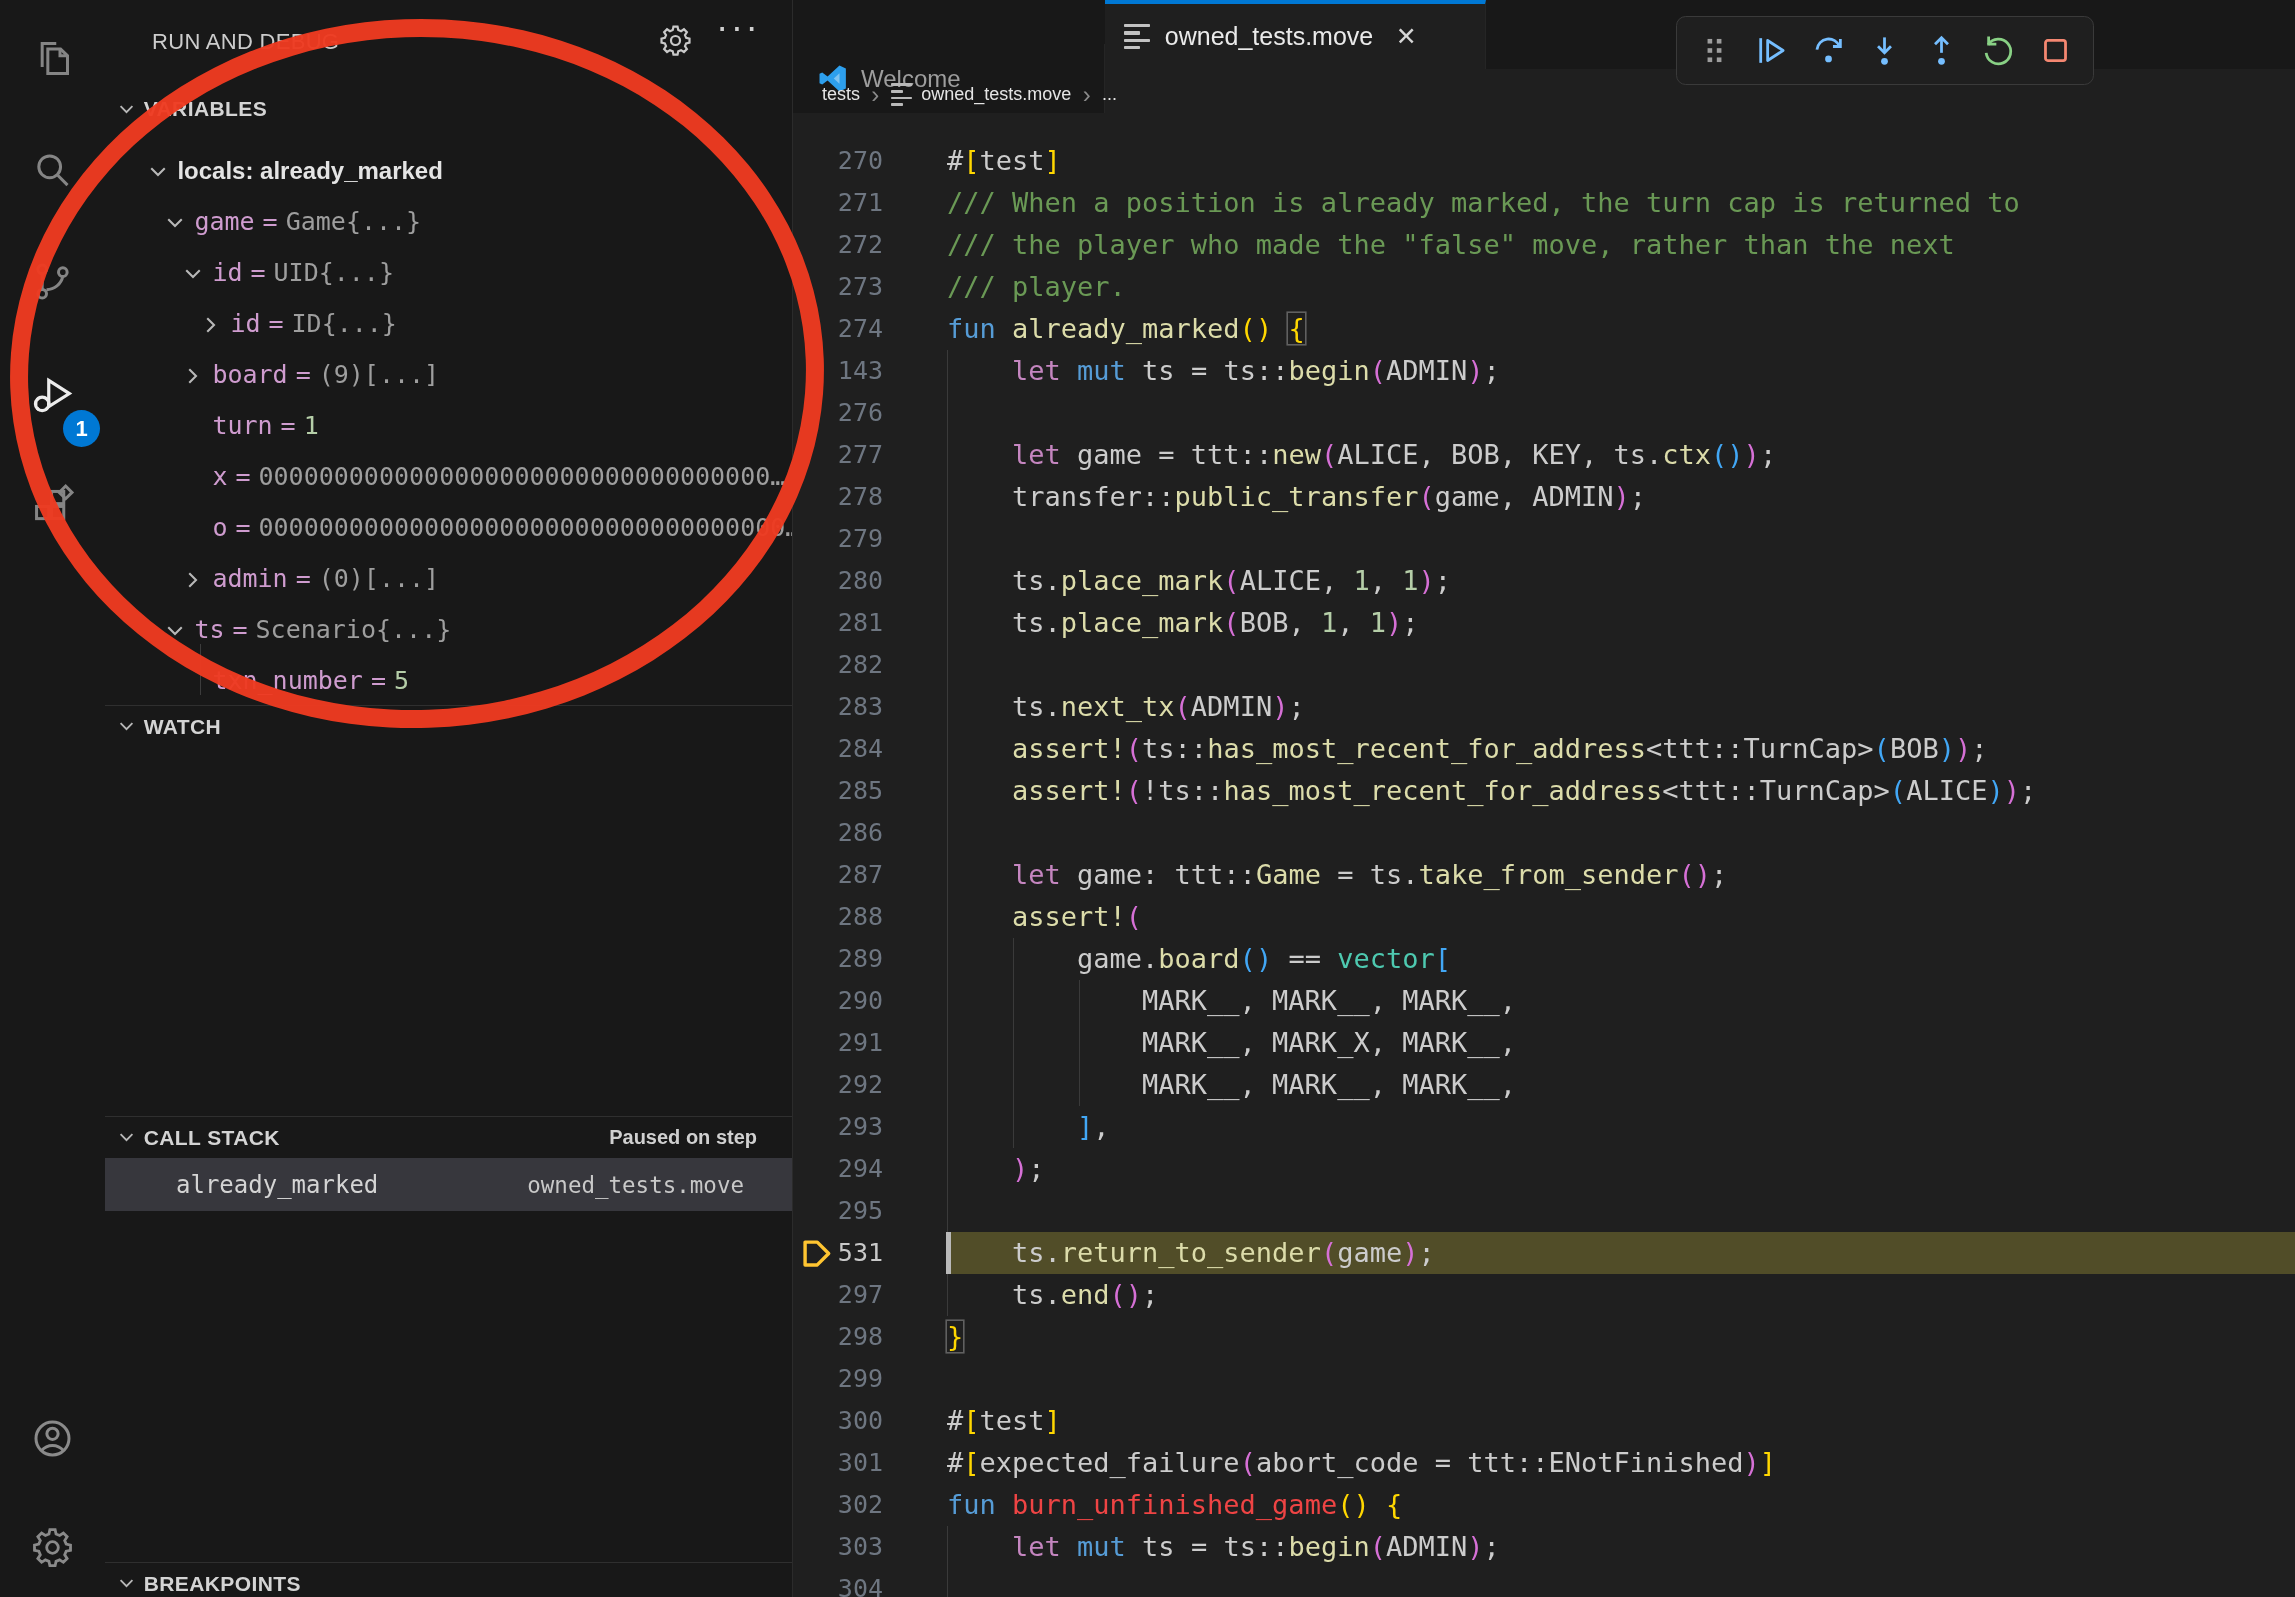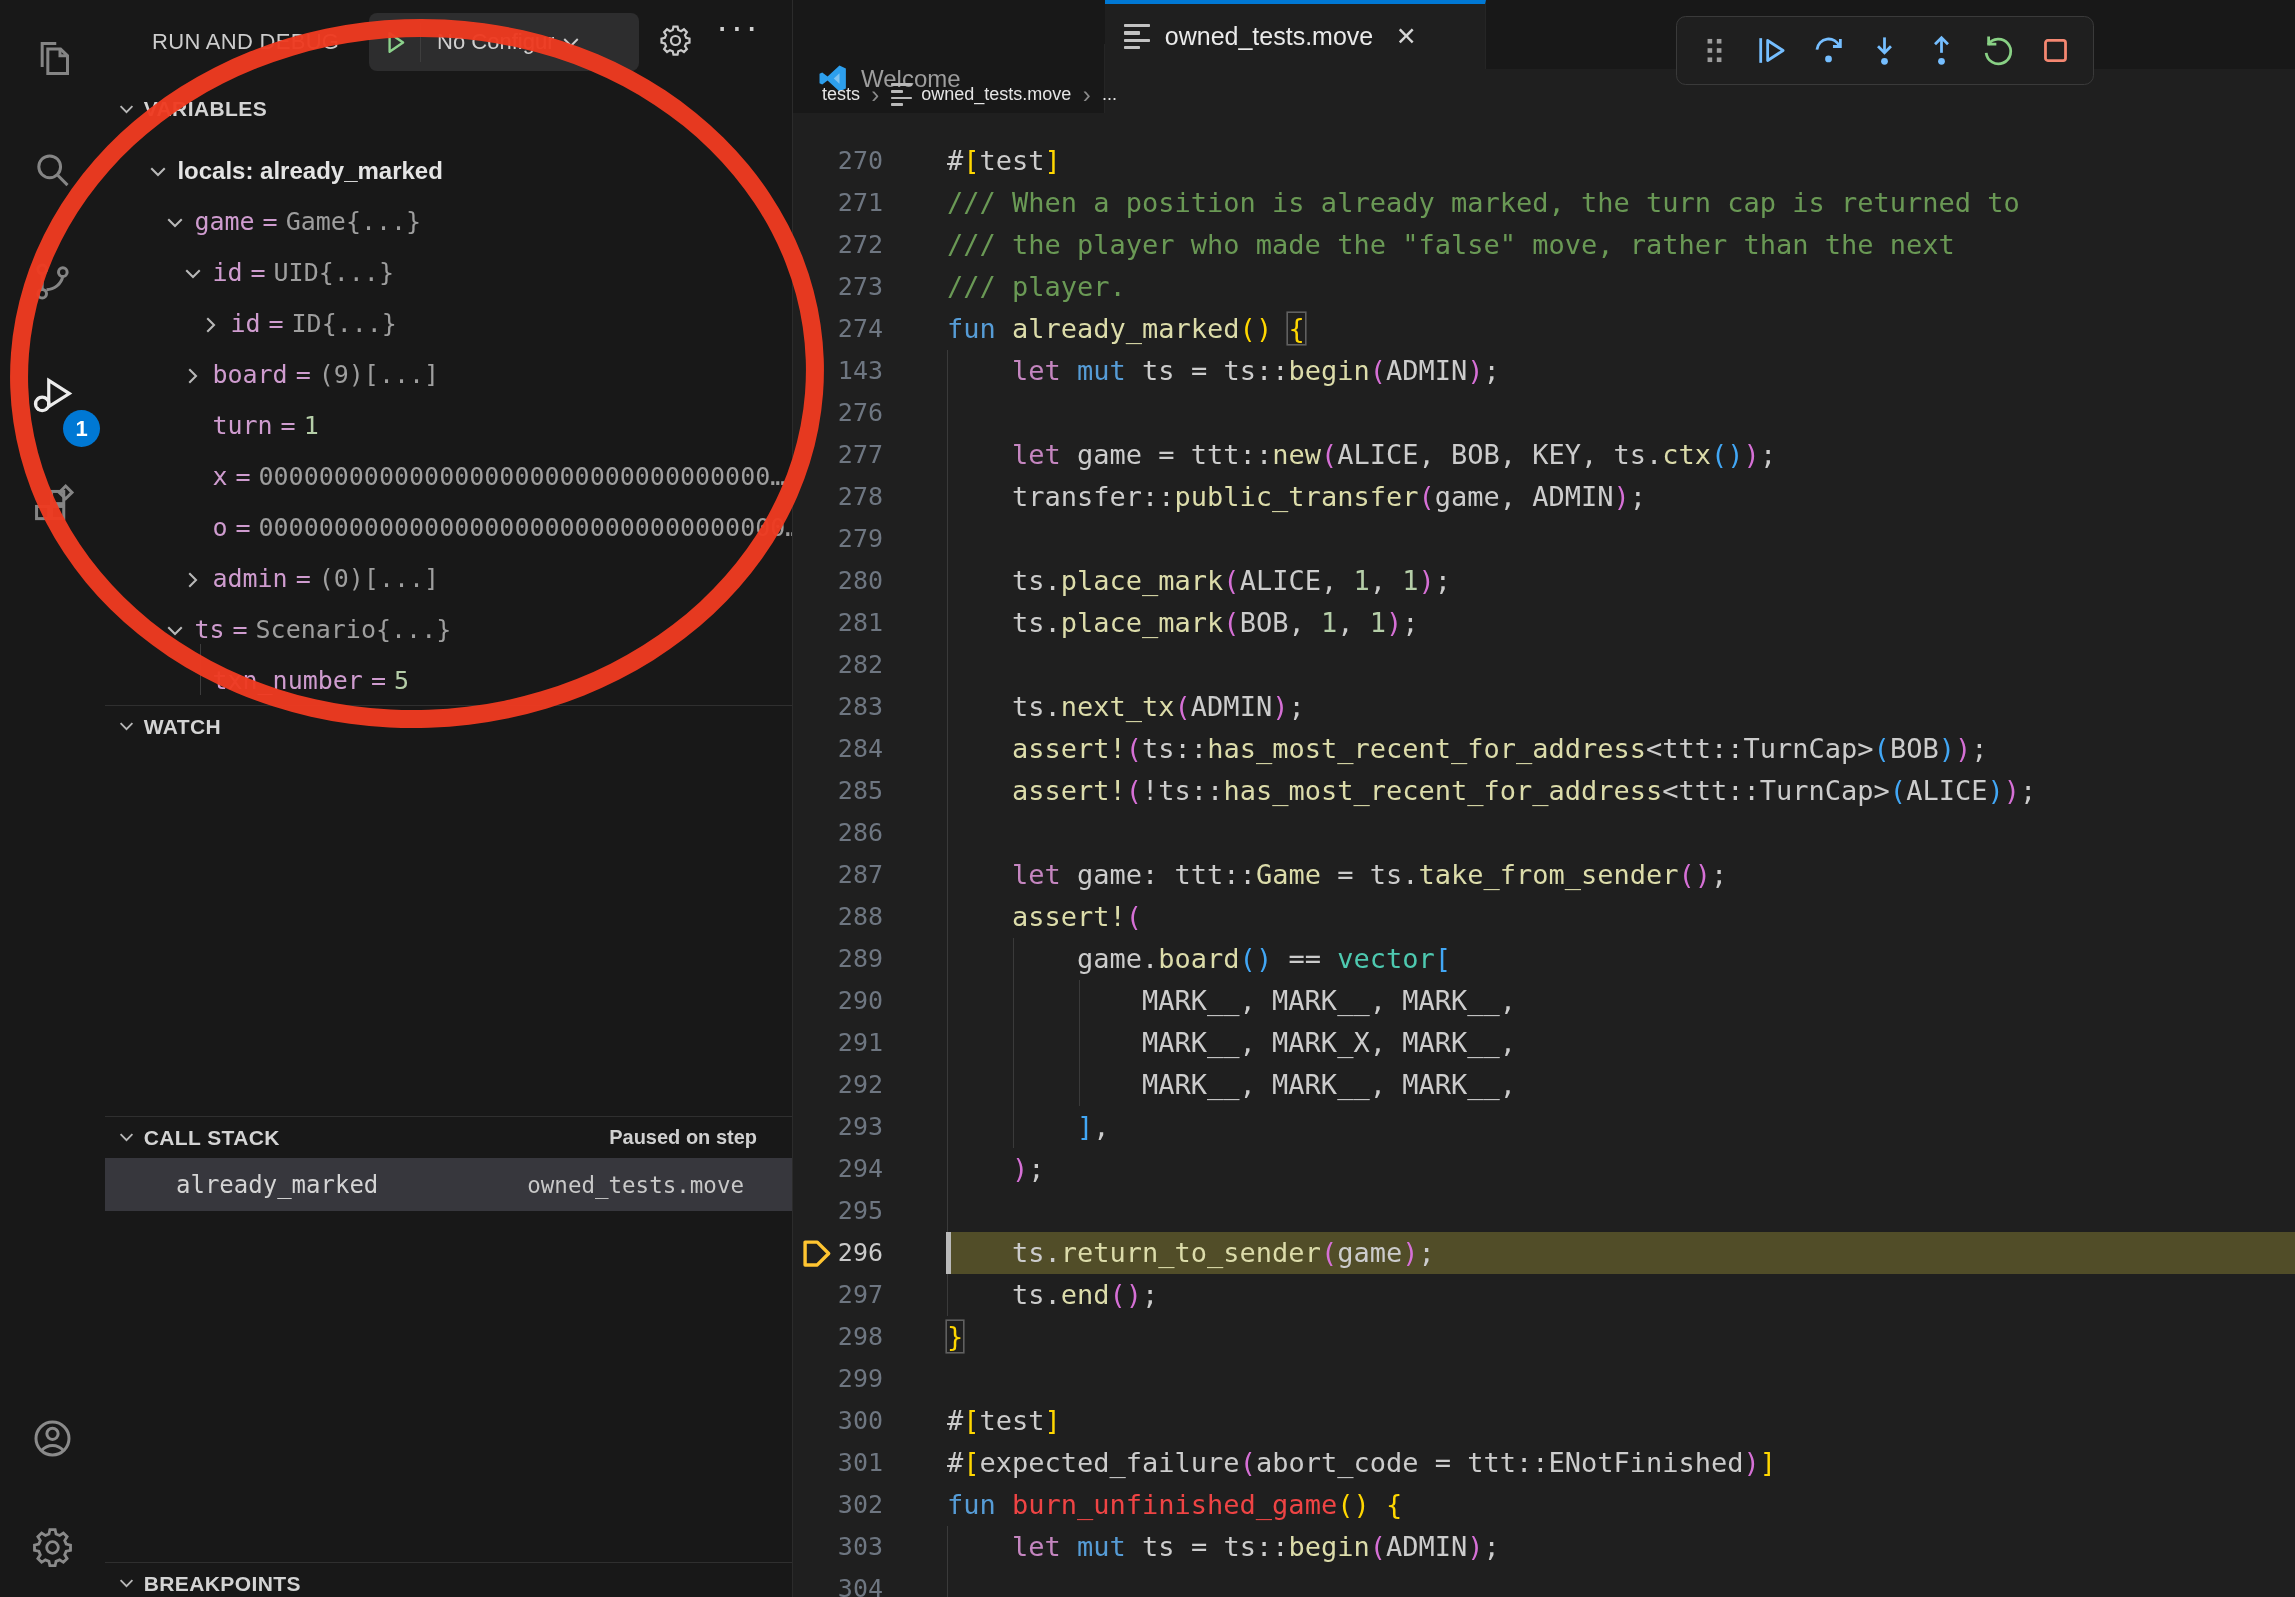--- a/index.html
+++ b/index.html
@@ -141,30 +141,20 @@
       <svg viewBox="0 0 24 24" fill="none" stroke="#8a8a8a" stroke-width="1.5">
         <path d="M10.6 2.5h2.8l.5 2.3 1.9.8 2-1.3 2 2-1.3 2 .8 1.9 2.3.5v2.8l-2.3.5-.8 1.9 1.3 2-2 2-2-1.3-1.9.8-.5 2.3h-2.8l-.5-2.3-1.9-.8-2 1.3-2-2 1.3-2-.8-1.9-2.3-.5v-2.8l2.3-.5.8-1.9-1.3-2 2-2 2 1.3 1.9-.8z"></path>
         <circle cx="12" cy="12" r="3.1"></circle>
       </svg>
     </div>
   </div>
 
   <div id="sidebar">
     <div id="sb-header">
       <div id="sb-title">RUN AND DEBUG</div>
-      <div id="config-btn">
-        <svg style="margin-left:13px" width="27" height="31" viewBox="0 0 16 16">
-          <path d="M4.5 2.5 12.5 8 4.5 13.5Z" fill="none" stroke="#8cd28c" stroke-width="1.4" stroke-linejoin="round"></path>
-        </svg>
-        <div id="config-divider"></div>
-        <span id="config-label">No Configur</span>
-        <svg id="config-chevron" width="24" height="24" viewBox="0 0 16 16">
-          <path d="M3.5 6 8 10.5 12.5 6" fill="none" stroke="#cccccc" stroke-width="1.3"></path>
-        </svg>
-      </div>
       <div id="sb-gear">
         <svg width="35" height="35" viewBox="0 0 24 24" fill="none" stroke="#c9c9c9" stroke-width="1.5">
           <path d="M10.6 2.5h2.8l.5 2.3 1.9.8 2-1.3 2 2-1.3 2 .8 1.9 2.3.5v2.8l-2.3.5-.8 1.9 1.3 2-2 2-2-1.3-1.9.8-.5 2.3h-2.8l-.5-2.3-1.9-.8-2 1.3-2-2 1.3-2-.8-1.9-2.3-.5v-2.8l2.3-.5.8-1.9-1.3-2 2-2 2 1.3 1.9-.8z"></path>
           <circle cx="12" cy="12" r="3.1"></circle>
         </svg>
       </div>
       <div id="sb-more">···</div>
     </div>
 
     <div class="section-header" style="top:88px">
@@ -492,21 +482,21 @@
             <span class="ln-num">295</span>
             <span class="code-text"><span class="guide" style="left:0px"></span></span>
           </div>
           <div class="code-line current">
             <span class="cur-bg"></span>
              <span class="cur-bar"></span>
              <span class="stack-marker">
                <svg width="37" height="35" viewBox="0 0 48 46">
                  <path d="M9 8 H25 L40 23 L25 38 H9 Z" fill="none" stroke="#ffc531" stroke-width="4.5" stroke-linejoin="round"></path>
                </svg></span>
-            <span class="ln-num">296</span>
+            <span class="ln-num">531</span>
             <span class="code-text"><span class="tok d" style="color:#cccccc">    ts.</span><span class="tok fn" style="color:#dcdcaa">return_to_sender</span><span class="tok b2" style="color:#d670d6">(</span><span class="tok d" style="color:#cccccc">game</span><span class="tok b2" style="color:#d670d6">)</span><span class="tok d" style="color:#cccccc">;</span></span>
           </div>
           <div class="code-line">
             <span class="ln-num">297</span>
             <span class="code-text"><span class="guide" style="left:0px"></span><span class="tok d" style="color:#cccccc">    ts.</span><span class="tok fn" style="color:#dcdcaa">end</span><span class="tok b2" style="color:#d670d6">(</span><span class="tok b2" style="color:#d670d6">)</span><span class="tok d" style="color:#cccccc">;</span></span>
           </div>
           <div class="code-line">
             <span class="ln-num">298</span>
             <span class="code-text"><span class="tok bm" style="color:#ffd700">}</span></span>
           </div>

